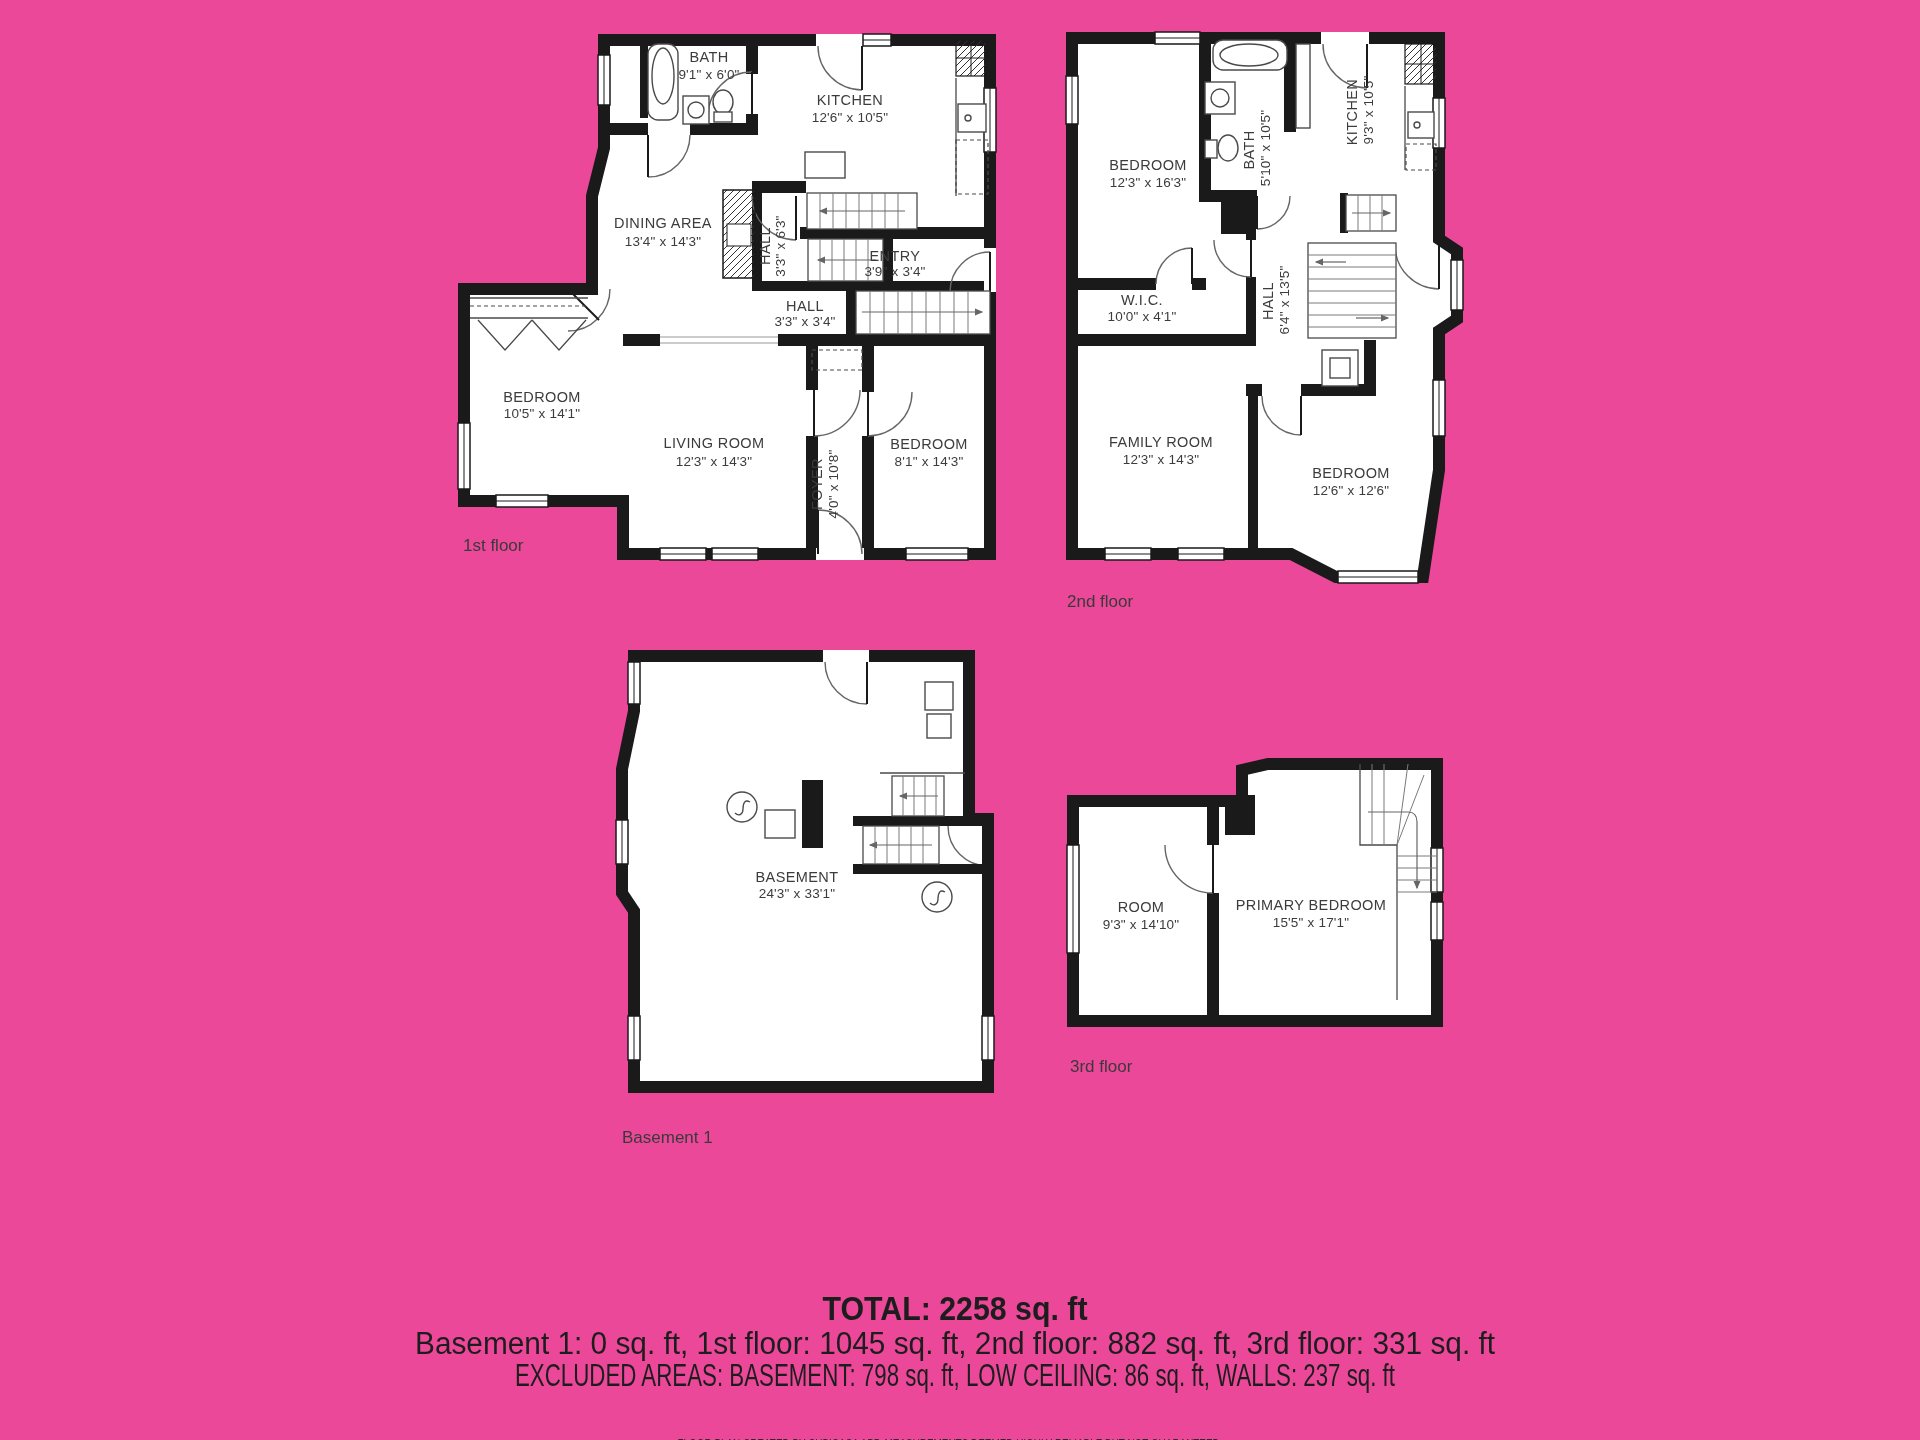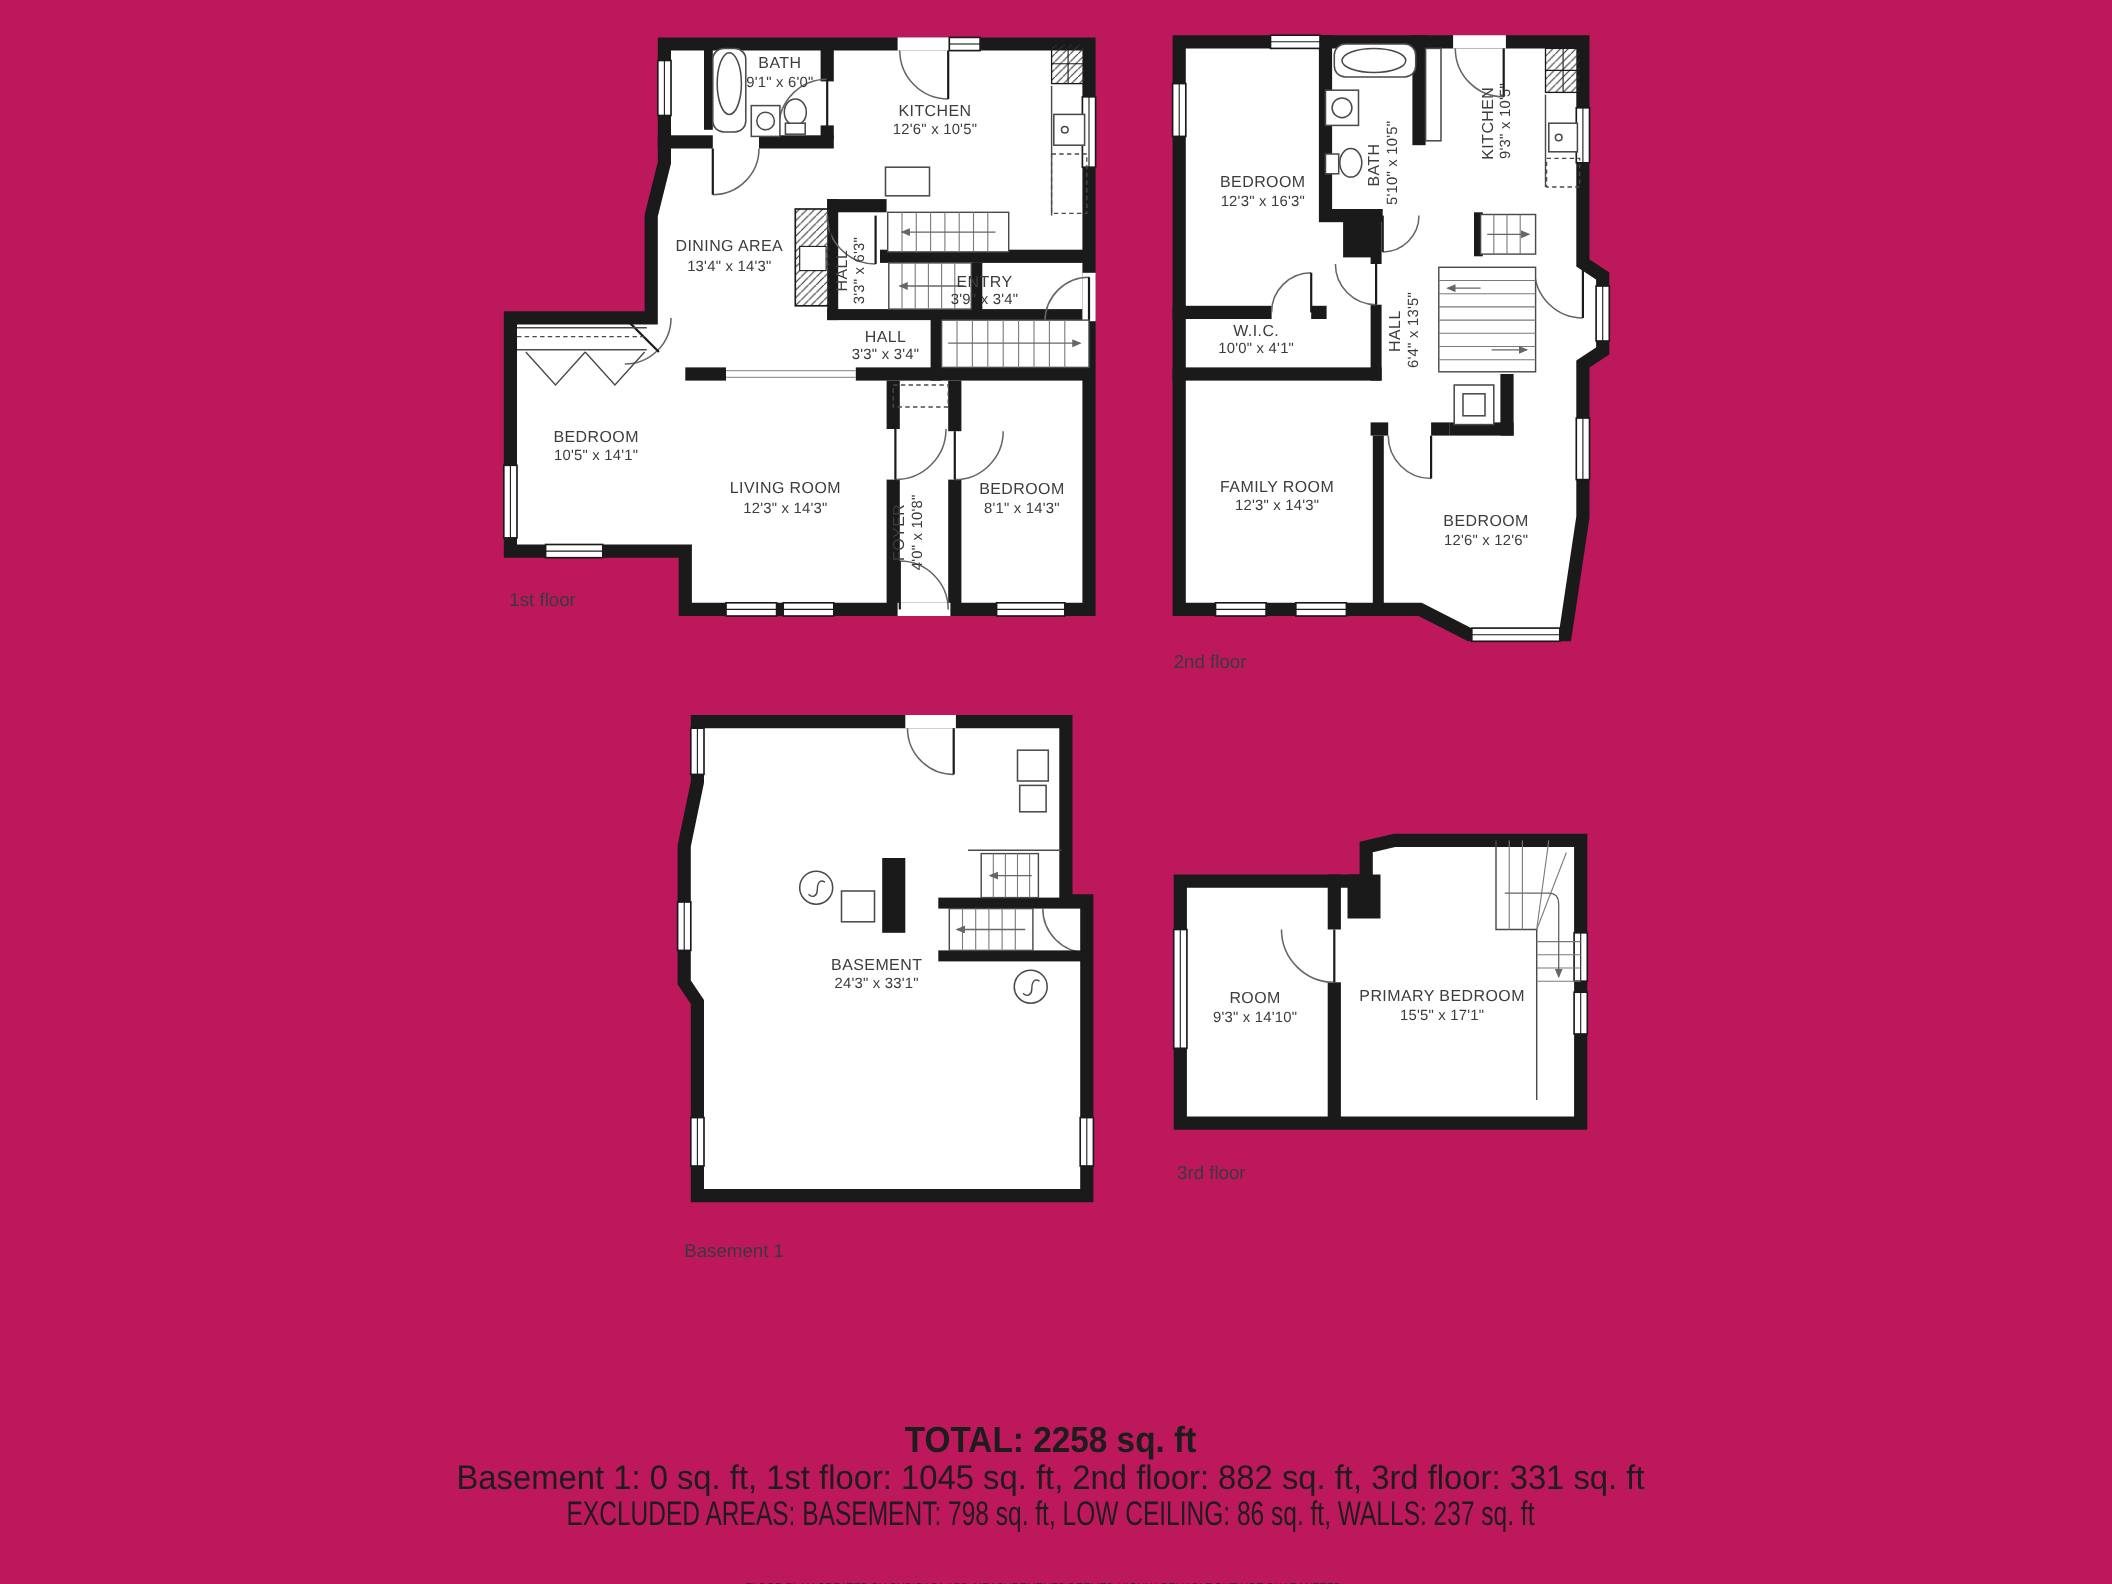--- a/index.html
+++ b/index.html
@@ -1,16 +1,16 @@
 <!DOCTYPE html>
 <html><head>
 <meta charset="utf-8">
 <style>
   html,body{margin:0;padding:0;background:#ffffff;}
-  .page{position:relative;width:1920px;height:1440px;background:#be185d;overflow:hidden;}
+  .page{position:relative;width:1920px;height:1440px;background:#ec4899;overflow:hidden;}
   svg{position:absolute;left:0;top:0;}
   svg text{font-family:"Liberation Sans",sans-serif;fill:#3c3c3c;}
   .room-name{font-size:14.5px;letter-spacing:.4px;text-anchor:middle;}
   .room-dims{font-size:13.5px;letter-spacing:.2px;text-anchor:middle;}
   .floor-label{font-size:17px;fill:#3a3a3a;}
   .sum-total{font-size:33px;font-weight:bold;fill:#1d1d1d;text-anchor:middle;}
   .sum-line{font-size:31px;fill:#1d1d1d;text-anchor:middle;}
   .sum-small{font-size:13px;fill:#2a2a2a;text-anchor:middle;}
   .outer{fill:#ffffff;stroke:#1a1a1a;stroke-width:12;stroke-linejoin:miter;}
   .wall{fill:#1a1a1a;stroke:none;}

